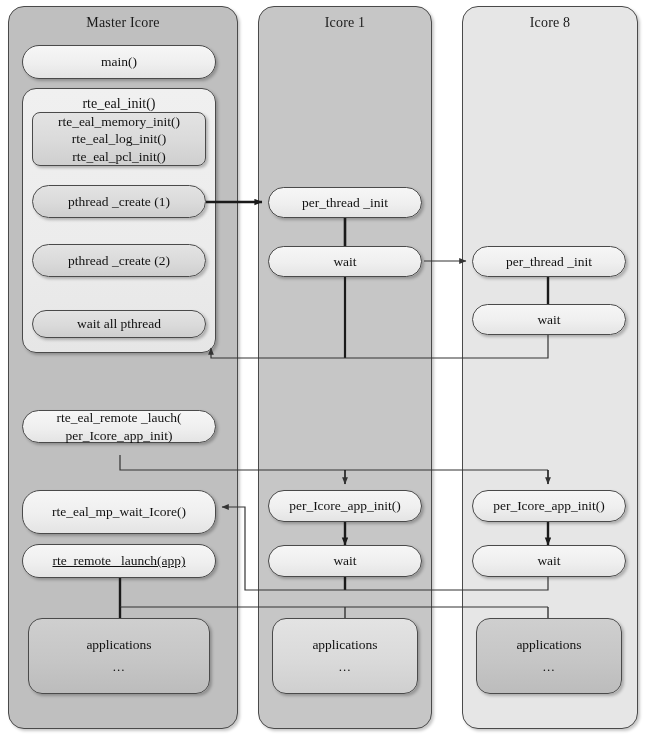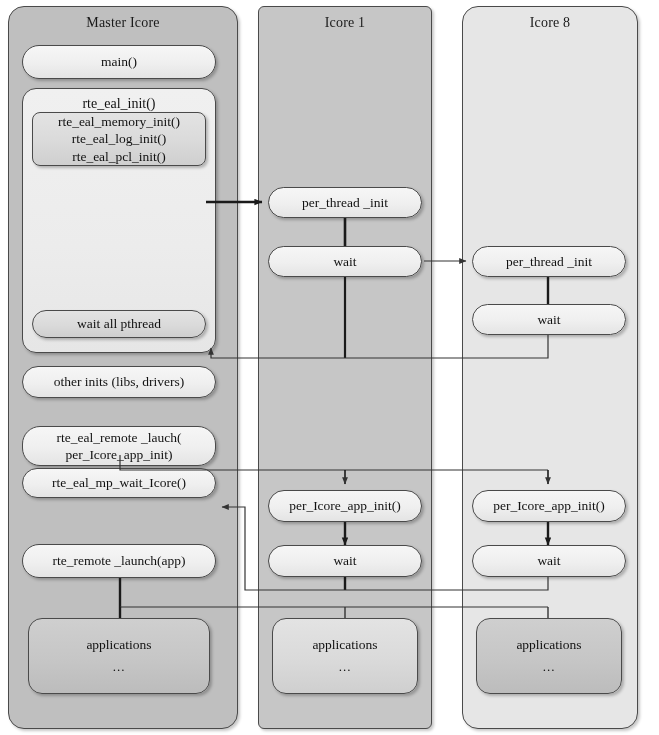--- a/index.html
+++ b/index.html
@@ -21,21 +21,21 @@
 
   
   .column {
     position: absolute;
     border: 1px solid #4a4a4a;
     border-radius: 16px;
     box-sizing: border-box;
     box-shadow: 2px 2px 3px rgba(0,0,0,0.22);
   }
   .col-master { background: #bfbfbf; }
-  .col-one    { background: #c6c6c6; border-radius: 6px; }
+  .col-one    { background: #c6c6c6; }
   .col-two    { background: #e6e6e6; }
 
   .col-title {
     position: absolute;
     top: 8px;
     left: 0;
     right: 0;
     text-align: center;
     font-size: 14px;
     color: #1a1a1a;
@@ -120,40 +120,43 @@
   <div class="node group" style="left:22px; top:88px; width:194px; height:265px;">
     <span class="group-title">rte_eal_init()</span>
   </div>
 
   <div class="node mid" style="left:32px; top:112px; width:174px; height:54px; border-radius:8px;">
     <span class="sub">rte_eal_memory_init()</span>
     <span class="sub">rte_eal_log_init()</span>
     <span class="sub">rte_eal_pcl_init()</span>
   </div>
 
-
+  <div class="node mid" style="left:32px; top:185px; width:174px; height:33px;">
+    <span>pthread _create (1)</span>
+  </div>
+
+  <div class="node mid" style="left:32px; top:244px; width:174px; height:33px;">
+    <span>pthread _create (2)</span>
+  </div>
 
   <div class="node mid" style="left:32px; top:310px; width:174px; height:28px;">
     <span>wait all pthread</span>
   </div>
 
-  <div class="node light" style="left:22px; top:366px; width:194px; height:32px;">
-    <span>other inits (libs, drivers)</span>
-  </div>
-
-  <div class="node light" style="left:22px; top:410px; width:194px; height:40px;margin-top:16px;">
+
+  <div class="node light" style="left:22px; top:410px; width:194px; height:33px;">
     <span class="sub">rte_eal_remote _lauch(</span>
     <span class="sub">per_Icore_app_init)</span>
   </div>
 
-  <div class="node light" style="left:22px; top:468px; width:194px; height:30px;">
+  <div class="node light" style="left:22px; top:490px; width:194px; height:44px;">
     <span>rte_eal_mp_wait_Icore()</span>
   </div>
 
-  <div class="node light" style="left:22px; top:544px; width:194px; height:34px;">
+  <div class="node light" style="left:22px; top:544px; width:194px; height:34px;text-decoration:underline;">
     <span>rte_remote _launch(app)</span>
   </div>
 
   <div class="node dark" style="left:28px; top:618px; width:182px; height:76px; border-radius:14px;">
     <span>applications</span>
     <span class="ellipsis">...</span>
   </div>
 
   <div class="node light" style="left:268px; top:187px; width:154px; height:31px;">
     <span>per_thread _init</span>

